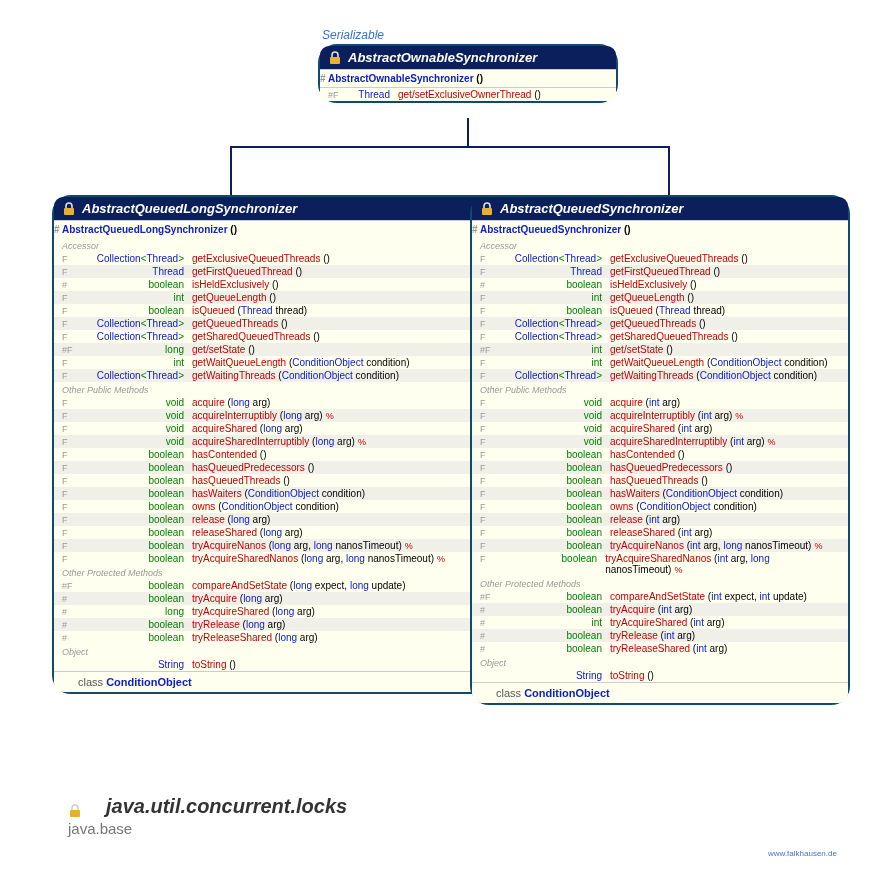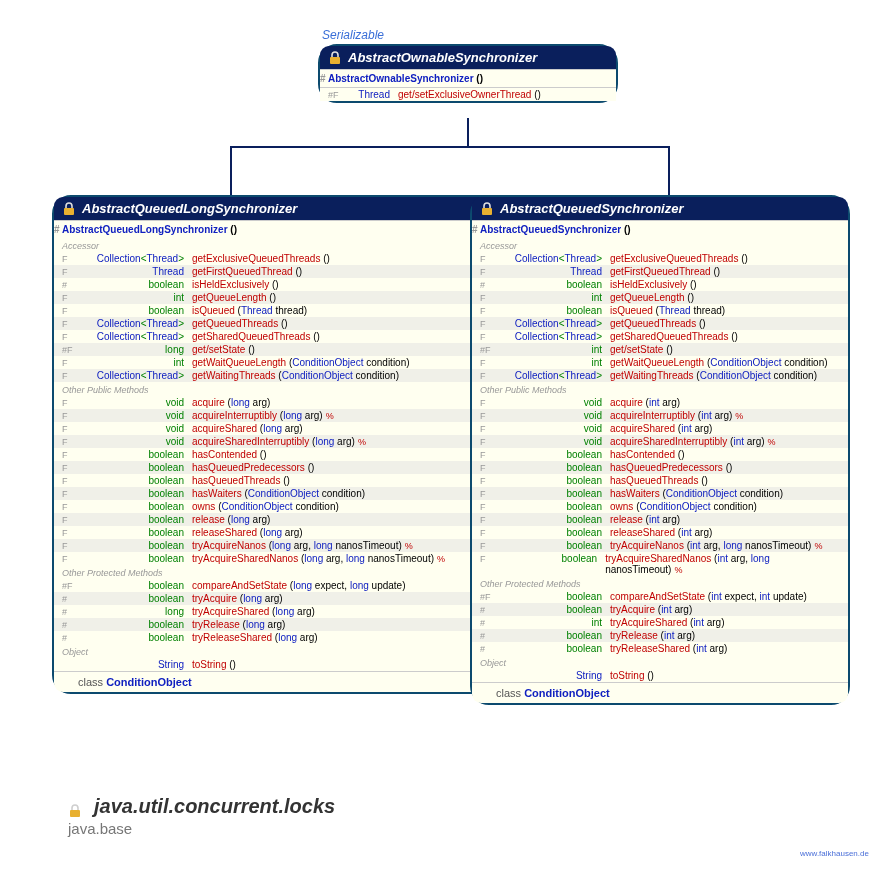--- a/index.html
+++ b/index.html
@@ -17,21 +17,21 @@
 .typ{width:110px;text-align:right;padding-right:8px;color:#008000}
 .nm{color:#c00000}
 .pr{color:#000}
 .ka{color:#1020c0}
 .exc{color:#c00000;font-size:9px;margin-left:3px}
 .ctor{color:#1020c0;font-weight:bold;padding:3px 0;font-size:10px;background:#fffff0;border-top:1px solid #ccc}
 .foot{padding:4px 24px;font-size:11px;color:#555;background:#fffff0;border-radius:0 0 9px 9px;border-top:1px solid #ccc}
 .foot .cl{color:#1020c0;font-weight:bold}
 .iface{position:absolute;color:#3a6fd8;font-style:italic;font-weight:normal;font-size:12px}
 .line{position:absolute;background:#0a1f5c}
-.pkg{position:absolute;font-weight:bold;font-style:italic;font-size:20px;color:#333;display:flex;align-items:center;gap:12px}
+.pkg{position:absolute;font-weight:bold;font-style:italic;font-size:20px;color:#333;display:flex;align-items:center;gap:24px}
 .mb{position:absolute;font-size:15px;color:#777}
 .url{position:absolute;font-size:8px;color:#4a6fd8}
 </style>
 </head>
 <body>
 
 <div class="iface" style="left:322px;top:28px">Serializable</div>
 
 <div class="box" style="left:318px;top:44px;width:300px" id="box-top">
     <div class="hdr">
@@ -378,13 +378,13 @@
   </div>
 
 <div class="pkg" style="left:68px;top:795px">
  <span class="lock"><svg viewBox="0 0 14 14">
         <rect x="2" y="6" width="10" height="7" rx="1" fill="#e8b030"></rect>
         <path d="M4 6V4a3 3 0 016 0v2" fill="none" stroke="#cfcfcf" stroke-width="1.6"></path>
       </svg></span>
  <span>java.util.concurrent.locks</span>
 </div>
 <div class="mb" style="left:68px;top:820px">java.base</div>
-<div class="url" style="left:800px;top:849px">www.falkhausen.de</div>
+<div class="url" style="left:768px;top:849px">www.falkhausen.de</div>
 
 </body></html>

